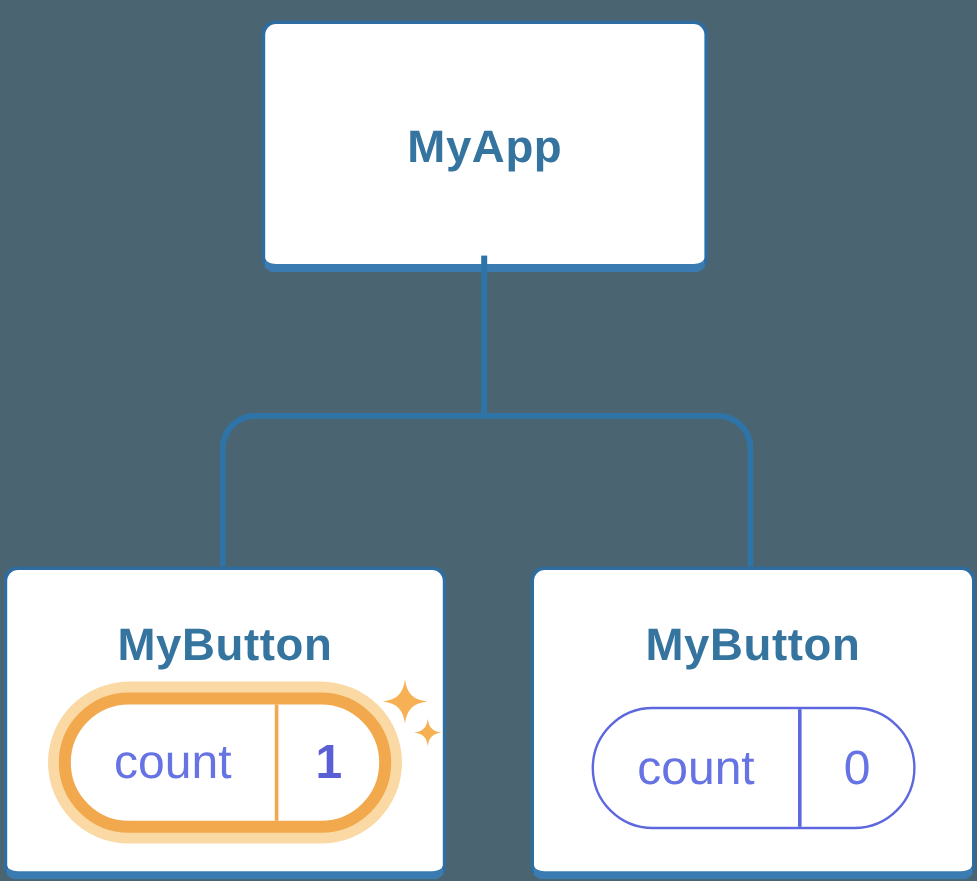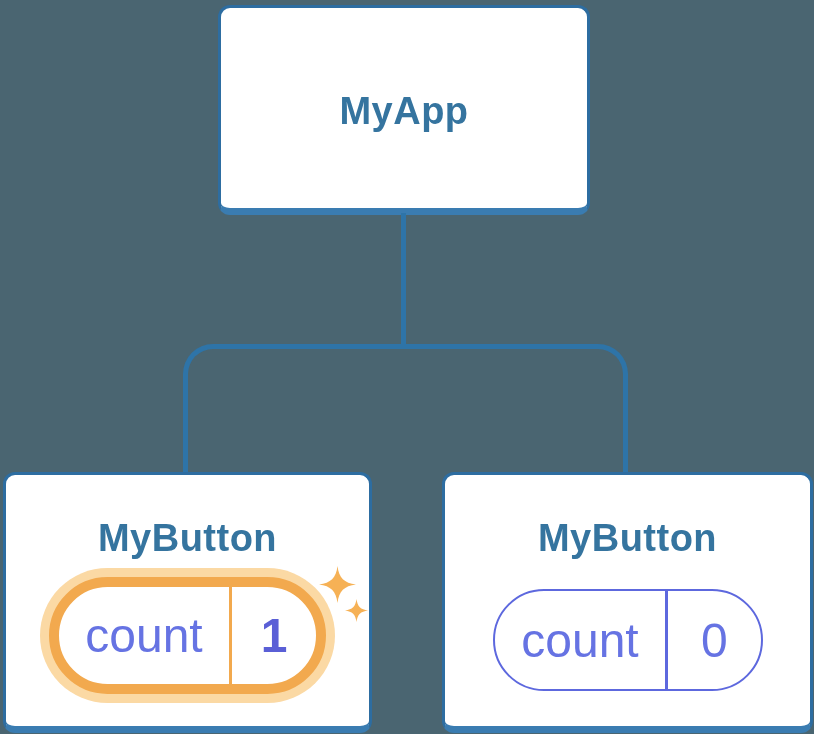--- a/index.html
+++ b/index.html
@@ -21,21 +21,21 @@
     box-sizing:border-box;
   }
   .node-label{
     position:absolute;top:42px;left:0;right:0;
     text-align:center;
     color:#35749f;
     font-size:38px;
     font-weight:600;
     letter-spacing:.5px;
   }
-  .app-node{left:218px;top:5px;width:372px;height:210px;}
+  .app-node{left:218px;top:17px;width:372px;height:210px;}
   .app-node .node-label{top:82px;}
   .btn-left{left:3px;top:472px;width:369px;height:261px;}
   .btn-right{left:442px;top:472px;width:371px;height:261px;}
 
   
   .stem{
     position:absolute;left:401px;top:213px;width:5px;height:133px;
     background:#2e74a8;
   }
   .bracket{
@@ -62,21 +62,21 @@
     border-radius:60px;
     box-shadow:0 0 0 9px #fbd9a4;
   }
   .pill-normal{
     left:48px;top:114px;width:270px;height:102px;
     border:2.5px solid #5d68de;
     border-radius:52px;
   }
   .pill .cell{
     display:flex;align-items:center;justify-content:center;
-    font-size:48px;
+    font-size:40px;
     color:#6673e3;
   }
   .pill .cell-key{width:170px;}
   .pill .cell-val{flex:1;}
   .pill-highlight .cell-val{color:#5a5fd6;font-weight:700;}
   .pill .divider{width:3px;background:#f2a94e;}
   .pill-normal .divider{width:2.5px;background:#5d68de;}
 
   
   .sparkle{position:absolute;}

